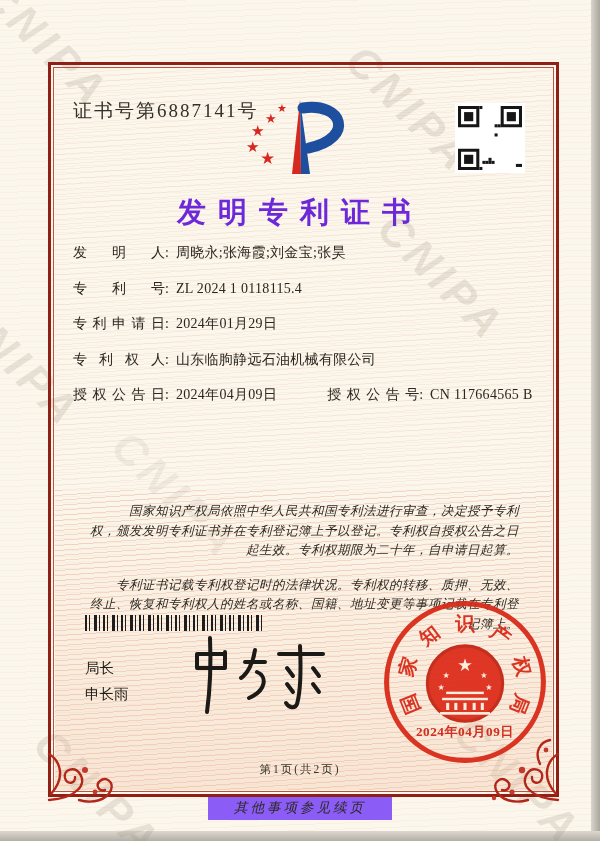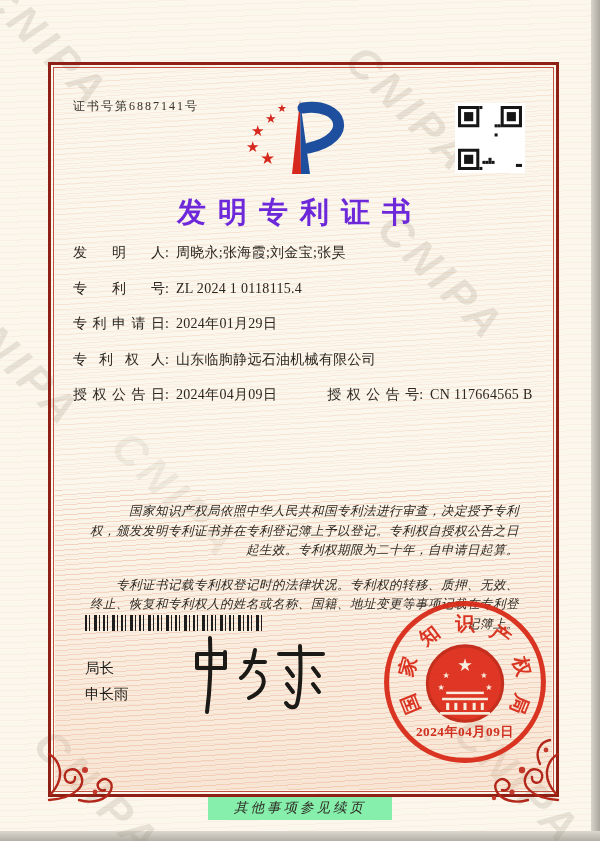--- a/index.html
+++ b/index.html
@@ -22,21 +22,21 @@
          border:3px solid #8e2016;}
   .frame-inner{position:absolute;inset:2px;border:1px solid #c05140;}
   .guilloche{position:absolute;inset:4px;
          background:repeating-linear-gradient(176deg, rgba(232,158,128,0.14) 0 1px, rgba(0,0,0,0) 1px 5px);}
   .guilloche-strong{position:absolute;left:4px;right:4px;bottom:4px;height:300px;
          background:repeating-linear-gradient(176deg, rgba(230,150,120,0.22) 0 1px, rgba(0,0,0,0) 1px 5px),
                     linear-gradient(180deg, rgba(244,205,180,0.0), rgba(242,198,170,0.35));}
   .flourish{position:absolute;z-index:5;}
   
   .content{position:absolute;inset:0;z-index:3;color:#26211b;}
-  .cert-no{position:absolute;left:73px;top:98px;font-size:12px;letter-spacing:2px;color:#33302a;}
+  .cert-no{position:absolute;left:73px;top:98px;font-size:19px;letter-spacing:2px;color:#33302a;}
   .logo{position:absolute;left:243px;top:96px;width:118px;height:82px;}
   .qr{position:absolute;left:455px;top:103px;width:64px;height:64px;background:#fff;padding:3px;}
   .title{position:absolute;left:0;top:174px;width:600px;text-align:center;
          font-size:29px;font-weight:700;letter-spacing:12px;color:#6d28d9;}
   .rows{position:absolute;left:73px;top:242px;width:470px;}
   .row{margin-bottom:13.5px;font-size:14px;line-height:22px;white-space:nowrap;color:#2b2620;}
   .lbl{display:inline-block;width:92px;text-align:justify;text-align-last:justify;vertical-align:top;}
   .colon{display:inline-block;margin-right:7px;}
   .val{letter-spacing:0.3px;}
   .pair2{margin-left:50px;}
@@ -51,21 +51,21 @@
             #1d1d1d 14px 15px, rgba(0,0,0,0) 15px 18px);}
   .duty{position:absolute;left:85px;top:655px;font-family:"Liberation Sans","DejaVu Sans",sans-serif;
         font-weight:400;font-size:14.5px;line-height:26px;color:#23201b;}
   .signature{position:absolute;left:183px;top:628px;width:150px;height:92px;}
   .seal{position:absolute;left:381px;top:598px;width:168px;height:168px;z-index:4;opacity:0.94;}
   .seal-char{font-size:19px;font-weight:700;fill:#d92a18;font-family:"Liberation Serif",serif;}
   .seal-date{font-size:13px;font-weight:700;fill:#cf2516;letter-spacing:0.5px;}
   .page-num{position:absolute;left:0;top:762px;width:600px;text-align:center;
         font-size:11.5px;letter-spacing:2px;color:#3a352d;}
   .cont-note{position:absolute;left:0;top:796px;width:600px;text-align:center;}
-  .cont-note span{display:inline-block;background:#86efac;padding:3px 26px;
+  .cont-note span{display:inline-block;background:#8b5cf6;padding:3px 26px;
         font-size:13.5px;font-style:italic;letter-spacing:3px;color:#2e2922;}
   svg text{font-family:"Liberation Serif",serif;}
 </style>
 </head>
 <body>
 
 <div class="page">
 
   <div class="wm" style="left:-34px;top:18px;">CNIPA</div>
   <div class="wm" style="left:330px;top:84px;">CNIPA</div>
@@ -222,20 +222,21 @@
             <rect x="72" y="103" width="3" height="7"></rect>
           <rect x="81" y="103" width="3" height="7"></rect>
             <rect x="90" y="103" width="3" height="7"></rect>
           <rect x="98" y="103" width="3" height="7"></rect>
           <rect x="58" y="112" width="49" height="2.6"></rect>
         </g>
       </g>
       <text class="seal-date" x="82.5" y="136" text-anchor="middle">2024年04月09日</text>
     </svg>
 
+    <div class="page-num">第1页(共2页)</div>
   </div>
 
   <div class="cont-note">
     <span>其他事项参见续页</span>
   </div>
 </div>
 
 <div class="edge-r"></div>
 <div class="edge-b"></div>
 

